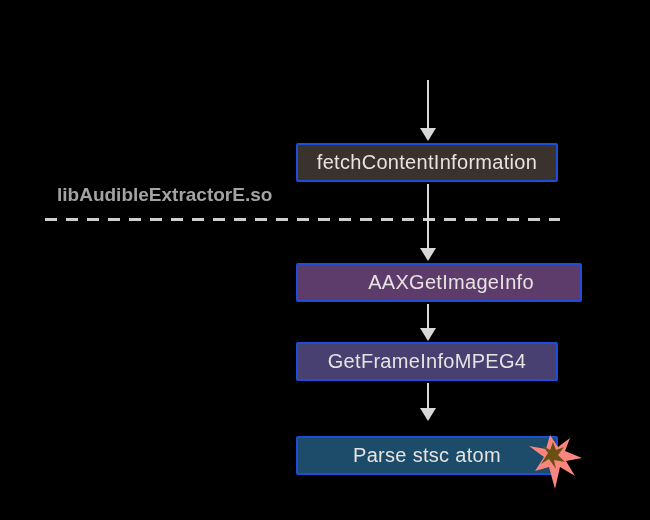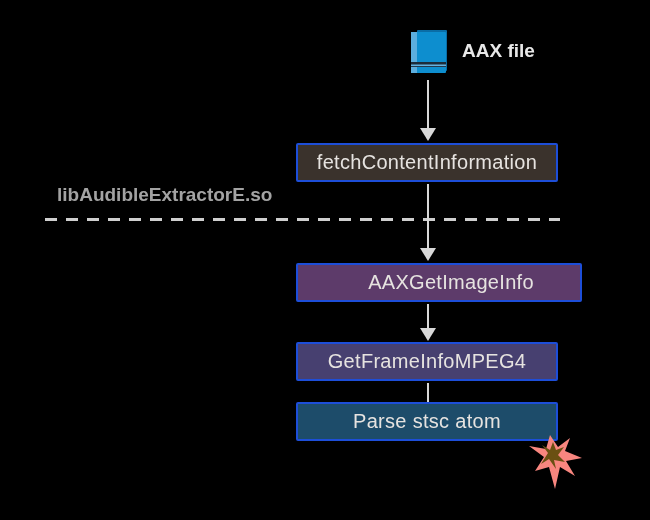--- a/index.html
+++ b/index.html
@@ -20,21 +20,21 @@
   
   .node{
     position:absolute;left:296px;width:258px;height:35px;
     border:2px solid #1d4ed8;border-radius:2px;
     display:flex;align-items:center;justify-content:center;
     color:#e6e3e0;font-size:20px;letter-spacing:.3px;white-space:nowrap;
   }
   .node-1{top:143px;}
   .node-2{top:263px;}
   .node-3{top:342px;}
-  .node-4{top:402px;}
+  .node-4{top:436px;}
   
   .arrow-line{position:absolute;left:427px;width:2px;background:#d8d8d8;}
   .arrow-head{
     position:absolute;left:420px;width:0;height:0;
     border-left:8px solid transparent;border-right:8px solid transparent;
     border-top:13px solid #d8d8d8;
   }
   .a1-line{top:80px;height:48px;} .a1-head{top:128px;}
   .a2-line{top:184px;height:64px;} .a2-head{top:248px;}
   .a3-line{top:304px;height:25px;} .a3-head{top:328px;}
@@ -51,30 +51,20 @@
     background:repeating-linear-gradient(90deg,#cfcfcf 0 12px,transparent 12px 21px);
   }
   
   .explosion{position:absolute;left:527px;top:429px;}
 </style>
 </head>
 <body>
 
 <div class="canvas">
 
-  <div class="file-node">
-    <svg class="book-svg" width="37" height="45" viewBox="0 0 37 45" aria-hidden="true">
-      <rect x="6" y="0" width="30" height="41" rx="1" fill="#0a6da6"></rect>
-      <rect x="0" y="2" width="35" height="41" rx="1" fill="#0d8ecf"></rect>
-      <rect x="0" y="2" width="6" height="41" fill="#5caede"></rect>
-      <rect x="0" y="32" width="35" height="5" fill="#1d2c3a"></rect>
-      <rect x="0" y="34.5" width="35" height="1.6" fill="#64b2e0"></rect>
-    </svg>
-    <span class="file-label">AAX file</span>
-  </div>
 
   <div class="arrow-line a1-line"></div>
   <div class="arrow-head a1-head"></div>
 
   <div class="node node-1" style="background-color: rgb(58, 50, 44);">
     <span>fetchContentInformation</span>
   </div>
 
   <div class="lib-label lib-upper">libAudibleExtractorE.so</div>
   <div class="divider"></div>

